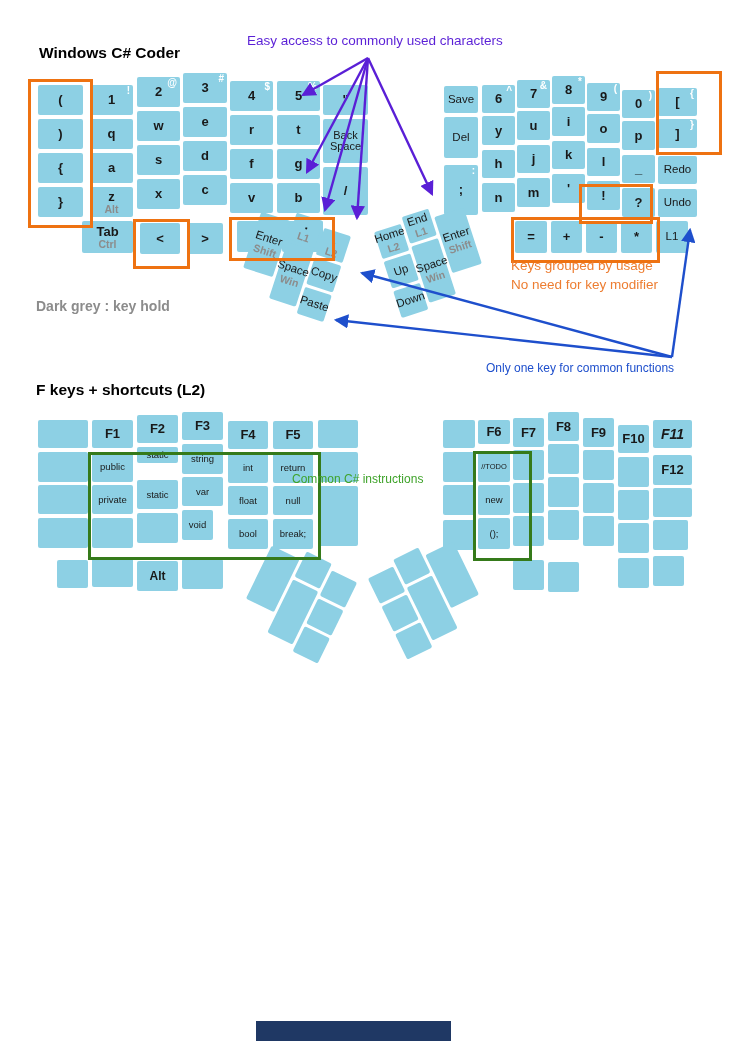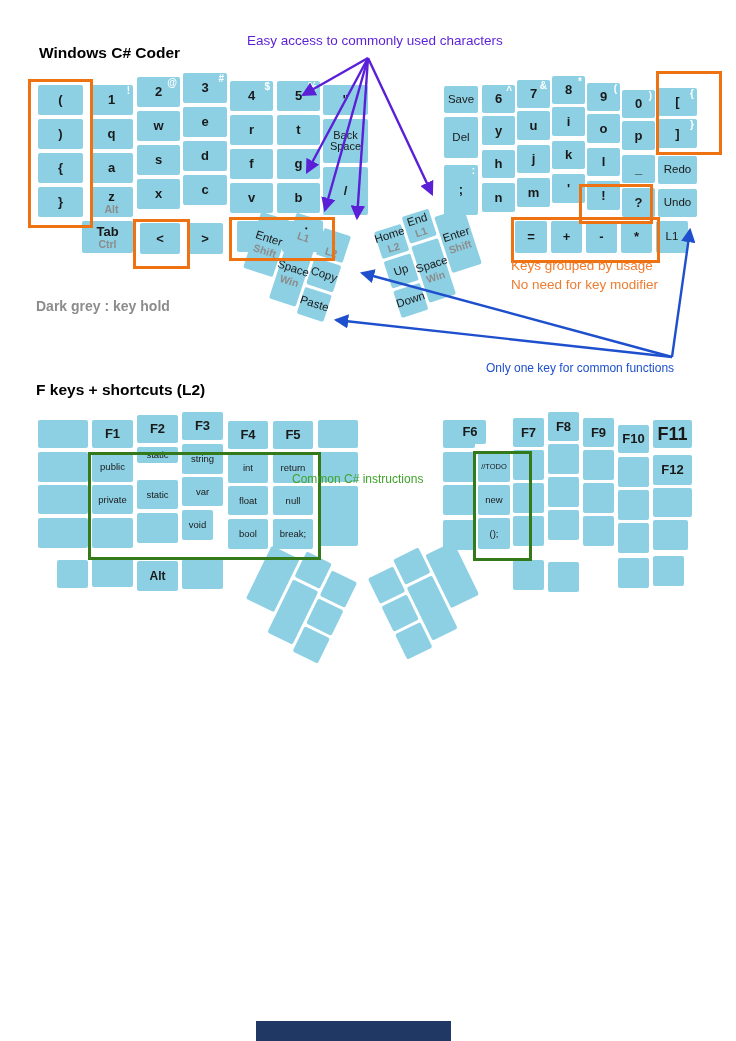--- a/index.html
+++ b/index.html
@@ -357,37 +357,37 @@
       <div class="key" style="left: 273px; top: 519px; width: 40px; height: 30px;">
         <span class="lab" style="font-size: 9.5px; font-weight: 400;">break;</span>
       </div>
       <div class="key" style="left: 57px; top: 560px; width: 31px; height: 28px;"></div>
       <div class="key" style="left: 92px; top: 557px; width: 41px; height: 30px;"></div>
       <div class="key" style="left: 137px; top: 561px; width: 41px; height: 30px;">
         <span class="lab" style="font-size: 12px; font-weight: 700;">Alt</span>
       </div>
       <div class="key" style="left: 182px; top: 559px; width: 41px; height: 30px;"></div>
       <div class="key" style="left: 443px; top: 420px; width: 32px; height: 28px;"></div>
-      <div class="key" style="left: 454px; top: 420px; width: 32px; height: 24px;">
+      <div class="key" style="left: 478px; top: 420px; width: 32px; height: 24px;">
         <span class="lab" style="font-size: 13px; font-weight: 700;">F6</span>
       </div>
       <div class="key" style="left: 513px; top: 418px; width: 31px; height: 29px;">
         <span class="lab" style="font-size: 13px; font-weight: 700;">F7</span>
       </div>
       <div class="key" style="left: 548px; top: 412px; width: 31px; height: 29px;">
         <span class="lab" style="font-size: 13px; font-weight: 700;">F8</span>
       </div>
       <div class="key" style="left: 583px; top: 418px; width: 31px; height: 29px;">
         <span class="lab" style="font-size: 13px; font-weight: 700;">F9</span>
       </div>
       <div class="key" style="left: 618px; top: 425px; width: 31px; height: 28px;">
         <span class="lab" style="font-size: 13px; font-weight: 700;">F10</span>
       </div>
       <div class="key" style="left: 653px; top: 420px; width: 39px; height: 28px;">
-        <span class="lab" style="font-size: 18px; font-weight: 700;">F11</span>
+        <span class="lab" style="font-size: 14px; font-weight: 700; font-style: italic;">F11</span>
       </div>
       <div class="key" style="left: 443px; top: 452px; width: 32px; height: 30px;"></div>
       <div class="key" style="left: 478px; top: 452px; width: 32px; height: 30px;">
         <span class="lab" style="font-size: 7.5px; font-weight: 400;">//TODO</span>
       </div>
       <div class="key" style="left: 513px; top: 450px; width: 31px; height: 30px;"></div>
       <div class="key" style="left: 548px; top: 444px; width: 31px; height: 30px;"></div>
       <div class="key" style="left: 583px; top: 450px; width: 31px; height: 30px;"></div>
       <div class="key" style="left: 618px; top: 457px; width: 31px; height: 30px;"></div>
       <div class="key" style="left: 653px; top: 455px; width: 39px; height: 30px;">

